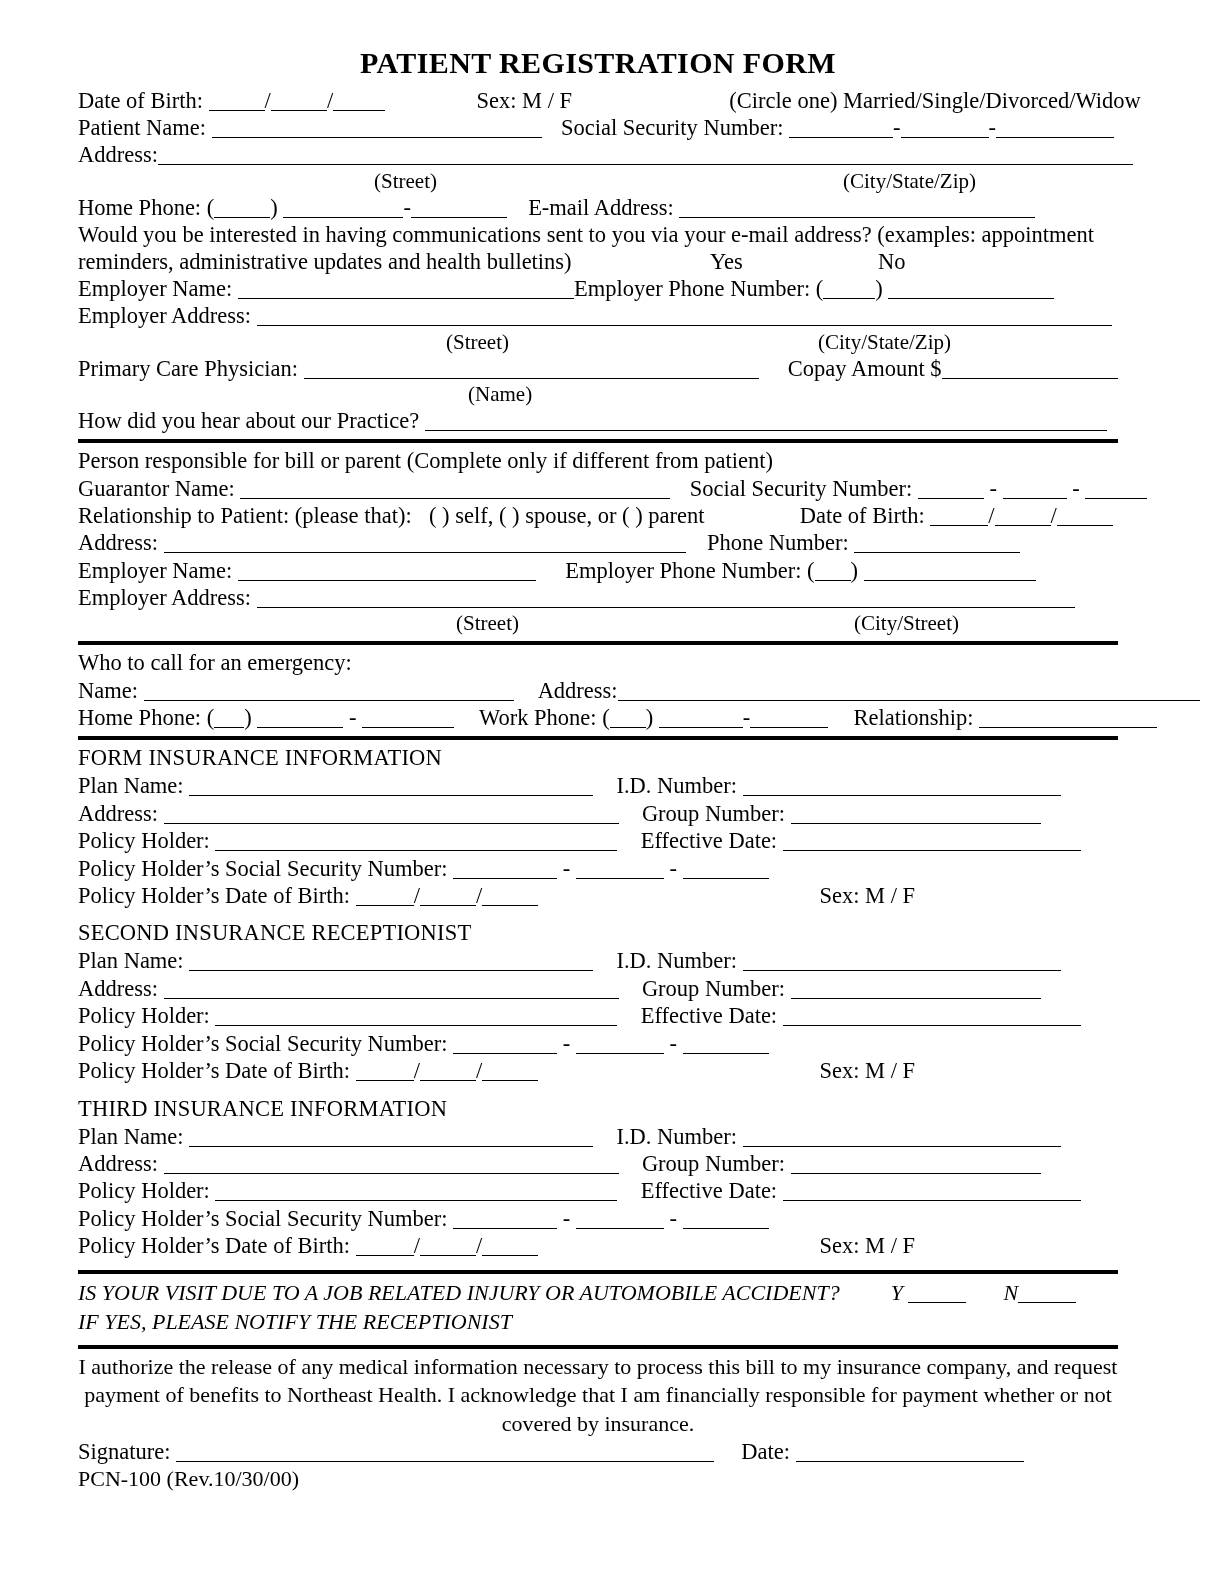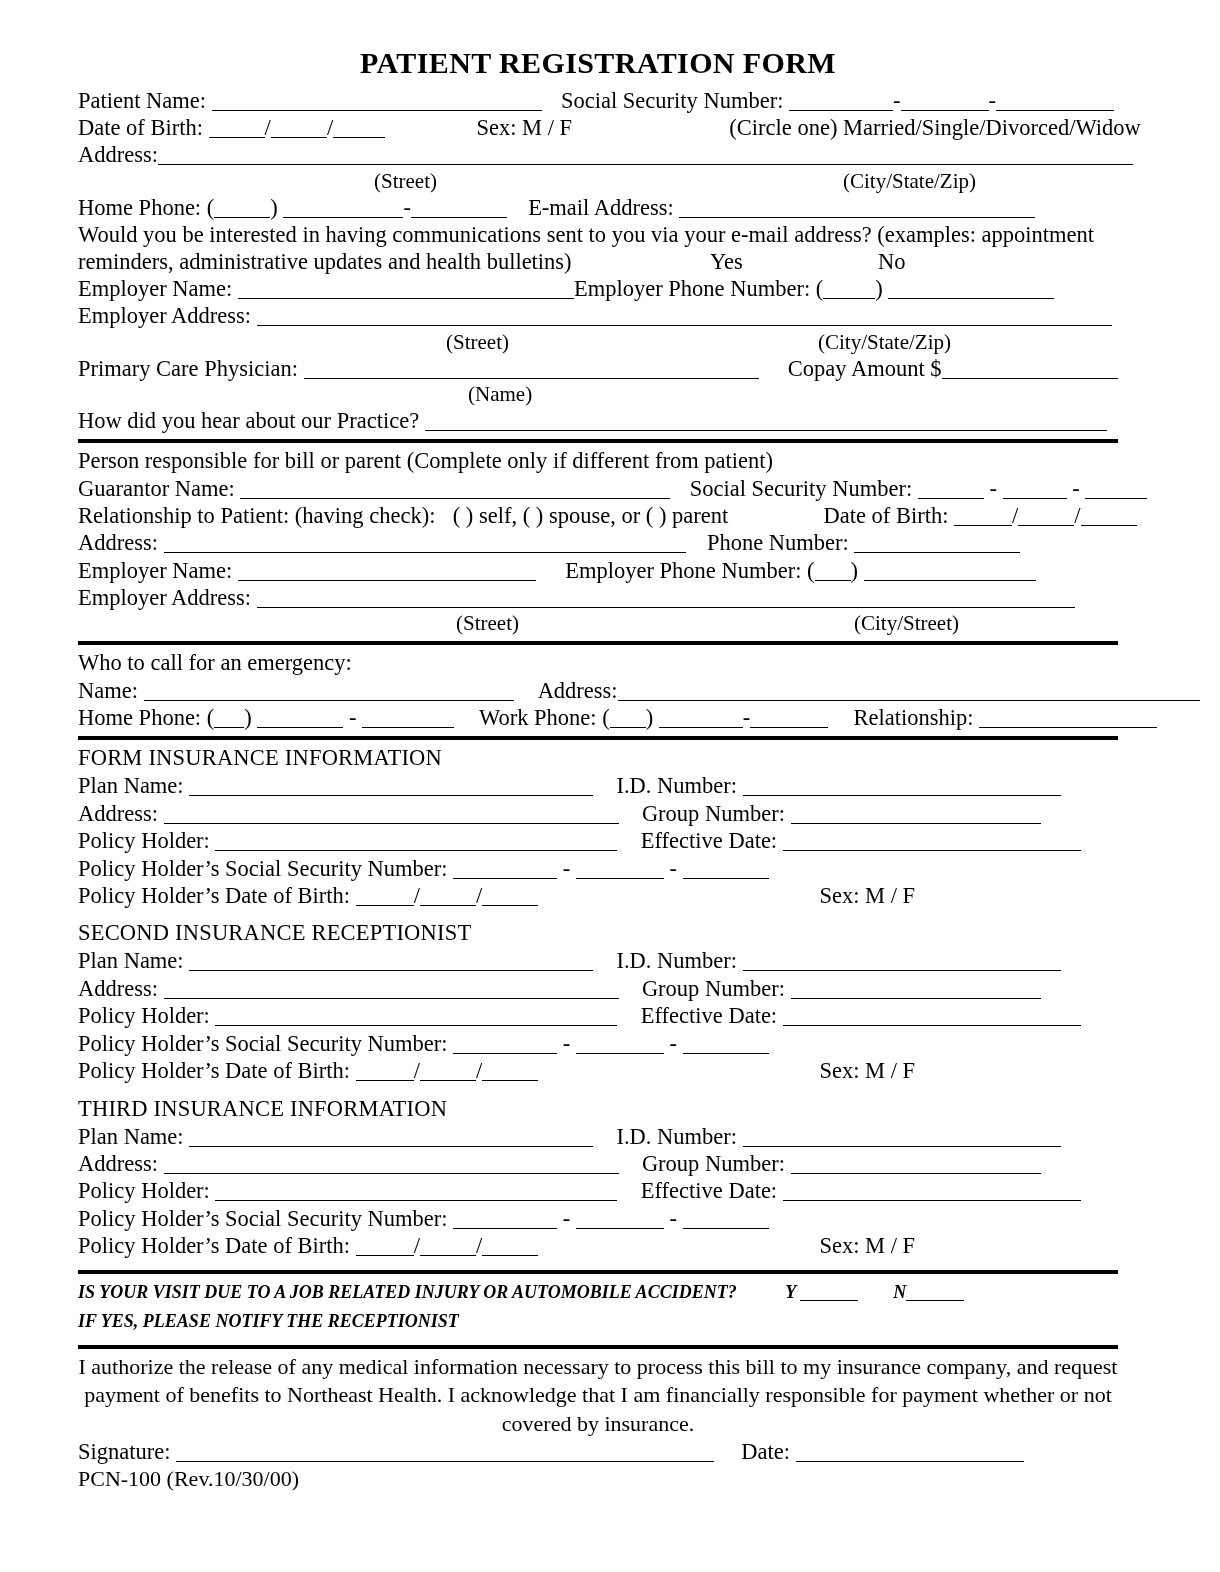--- a/index.html
+++ b/index.html
@@ -55,22 +55,22 @@
     margin: 5px 0 4px 0;
     height: 0;
   }
   .sect-head {
     font-size: 22.5px;
     font-weight: normal;
     line-height: 28px;
   }
   .sect-head.caps { letter-spacing: 0.2px; }
   .notice {
-    font-size: 18px;
-    font-weight: bold;
+    font-size: 22px;
+    font-weight: normal;
     font-style: italic;
     line-height: 29px;
     white-space: nowrap;
   }
   .para {
     font-size: 22px;
     line-height: 28.5px;
     text-align: center;
   }
   .footer {
@@ -82,40 +82,40 @@
   .ins-rows .row { line-height: 27.4px; }
 </style>
 </head>
 <body>
 
 <div class="page">
 
   <div class="title">PATIENT REGISTRATION FORM</div>
 
   <div>
-
-    <div class="row">
-      <span>Patient Name:</span>
-      <span class="ul" style="width:330px"></span>
-      <span class="sp" style="width:8px"></span>
-      <span>Social Security Number:</span>
-      <span class="ul" style="width:104px"></span>-<span class="ul" style="width:88px"></span>-<span class="ul" style="width:118px"></span>
-    </div>
 
     <div class="row">
       <span>Date of Birth:</span>
       <span class="ul" style="width:56px"></span>/<span class="ul" style="width:56px"></span>/<span class="ul" style="width:52px"></span>
       <span class="sp" style="width:80px"></span>
       <span>Sex:  M / F</span>
       <span class="sp" style="width:146px"></span>
       <span>(Circle one)</span>
       <span>Married/Single/Divorced/Widow</span>
     </div>
 
     <div class="row">
+      <span>Patient Name:</span>
+      <span class="ul" style="width:330px"></span>
+      <span class="sp" style="width:8px"></span>
+      <span>Social Security Number:</span>
+      <span class="ul" style="width:104px"></span>-<span class="ul" style="width:88px"></span>-<span class="ul" style="width:118px"></span>
+    </div>
+
+    <div class="row">
       <span>Address:</span><span class="ul" style="width:975px"></span>
     </div>
 
     <div class="caption-row">
       <span class="caption" style="left:296px">(Street)</span>
       <span class="caption" style="left:765px">(City/State/Zip)</span>
     </div>
 
     <div class="row">
       <span>Home Phone:</span>
@@ -177,21 +177,21 @@
 
     <div class="row">
       <span>Guarantor Name:</span>
       <span class="ul" style="width:430px"></span>
       <span class="sp" style="width:8px"></span>
       <span>Social Security Number:</span>
       <span class="ul" style="width:66px"></span> - <span class="ul" style="width:64px"></span> - <span class="ul" style="width:62px"></span>
     </div>
 
     <div class="row">
-      <span>Relationship to Patient: (having check):</span>
+      <span>Relationship to Patient: (please that):</span>
       <span class="sp" style="width:6px"></span>
       <span>(  ) self,</span>
       <span>(  ) spouse, or</span>
       <span>(  ) parent</span>
       <span class="sp" style="width:84px"></span>
       <span>Date of Birth:</span>
       <span class="ul" style="width:58px"></span>/<span class="ul" style="width:56px"></span>/<span class="ul" style="width:56px"></span>
     </div>
 
     <div class="row">

